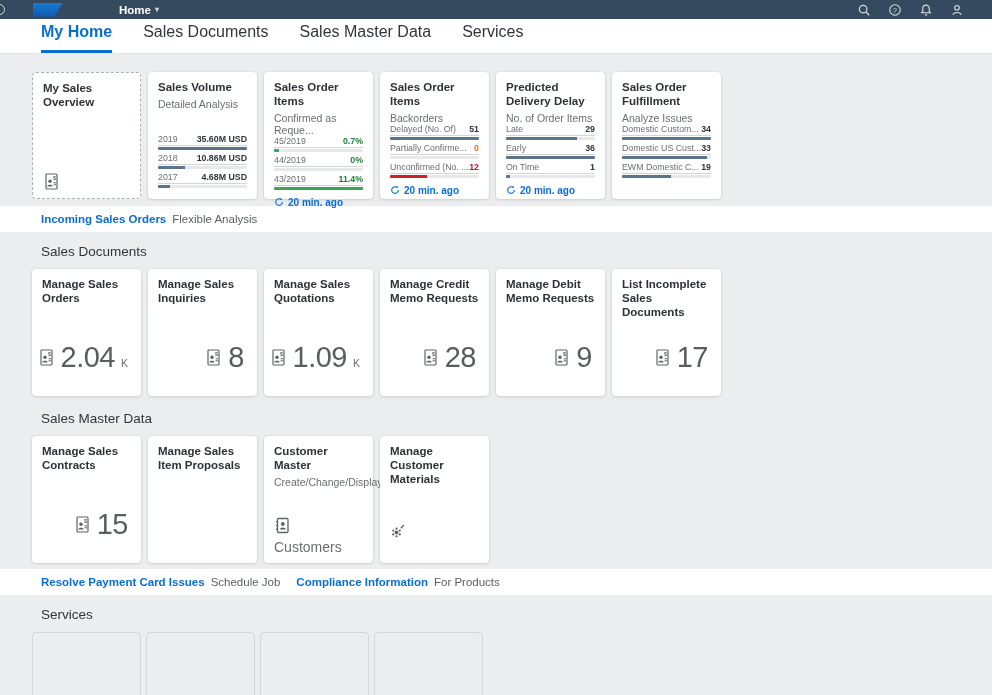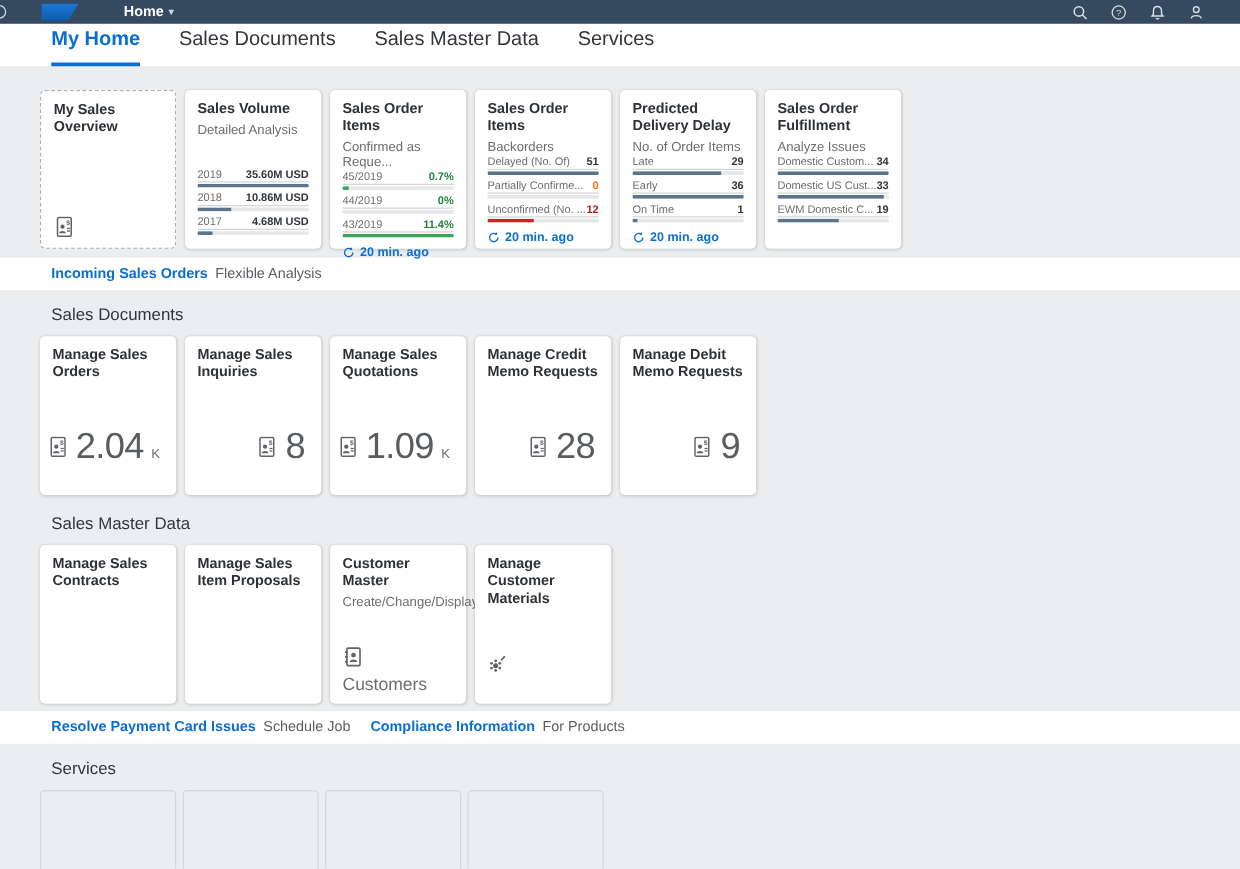--- a/index.html
+++ b/index.html
@@ -8,21 +8,21 @@
 
   
   .shell { position:relative; height:19px; background:#354a5f;
     display:flex; align-items:center; color:#fff; }
   .edge-icon { position:absolute; left:-6px; top:4px; width:11px; height:11px;
     border:1.2px solid #cfd7de; border-radius:50%; }
   .sap-logo { margin-left:33px; width:30px; height:14px; background:linear-gradient(180deg,#1b78d4,#0d5bab);
     clip-path:polygon(0 0,100% 0,72% 100%,0 100%);
     display:flex; align-items:center; }
   .sap-logo span { color:#fff; font-size:9px; font-weight:bold; font-style:italic; padding-left:14px; letter-spacing:.3px;margin-left:38px;}
-  .shell-title { font-size:11.5px; font-weight:bold; color:#fff; display:flex; align-items:center; gap:4px; cursor:pointer;padding-left:36px;}
+  .shell-title { margin-left:20px; font-size:11.5px; font-weight:bold; color:#fff; display:flex; align-items:center; gap:4px; cursor:pointer;padding-left:36px;}
   .shell-title .caret { font-size:8px; color:#cfd7de; }
   .shell-right { margin-left:auto; display:flex; align-items:center; gap:17px; padding-right:28px; }
   .shell-icon { width:14px; height:14px; cursor:pointer; display:block; }
   .shell-icon svg { width:14px; height:14px; display:block; }
 
   
   .tabbar { height:35px; background:#fff; display:flex; align-items:flex-end;
     padding-left:41px; gap:31px; border-bottom:1px solid #e4e6e8; }
   .tab { font-size:16px; color:#32363a; padding-bottom:9px; cursor:pointer; border-bottom:3px solid transparent; }
   .tab.selected { color:#0a6ed1; font-weight:bold; border-bottom-color:#0a6ed1; }
@@ -417,27 +417,56 @@
               <path d="M4.3 13.5c0-2.4 5.4-2.4 5.4 0z" fill="currentColor"></path>
               <text x="11.6" y="7.3" font-size="5.4" font-weight="bold" fill="currentColor" text-anchor="middle" font-family="Liberation Sans,sans-serif">$</text>
               <rect x="10.6" y="9.3" width="2.4" height="1" fill="currentColor"></rect>
               <rect x="10.6" y="11.3" width="2.4" height="1" fill="currentColor"></rect>
             </svg>
           </span>
         <span class="kpi-num">9</span>
       </div>
     </div>
 
+    <div class="tile">
+      <div class="tile-title">List Incomplete Sales Documents</div>
+      <div class="kpi">
+        <span class="doc-icon">
+            <svg viewBox="0 0 17 17" class="icon-gray">
+              <rect x="3" y="1" width="11" height="15" rx="1" fill="none" stroke="currentColor" stroke-width="1.2"></rect>
+              <circle cx="7" cy="8.3" r="1.7" fill="currentColor"></circle>
+              <path d="M4.3 13.5c0-2.4 5.4-2.4 5.4 0z" fill="currentColor"></path>
+              <text x="11.6" y="7.3" font-size="5.4" font-weight="bold" fill="currentColor" text-anchor="middle" font-family="Liberation Sans,sans-serif">$</text>
+              <rect x="10.6" y="9.3" width="2.4" height="1" fill="currentColor"></rect>
+              <rect x="10.6" y="11.3" width="2.4" height="1" fill="currentColor"></rect>
+            </svg>
+          </span>
+        <span class="kpi-num">17</span>
+      </div>
+    </div>
   </div>
 
   <div class="section-heading" style="padding-top:15px;">Sales Master Data</div>
   <div class="tile-row">
 
     <div class="tile">
       <div class="tile-title">Manage Sales Contracts</div>
+      <div class="kpi">
+        <span class="doc-icon">
+            <svg viewBox="0 0 17 17" class="icon-gray">
+              <rect x="3" y="1" width="11" height="15" rx="1" fill="none" stroke="currentColor" stroke-width="1.2"></rect>
+              <circle cx="7" cy="8.3" r="1.7" fill="currentColor"></circle>
+              <path d="M4.3 13.5c0-2.4 5.4-2.4 5.4 0z" fill="currentColor"></path>
+              <text x="11.6" y="7.3" font-size="5.4" font-weight="bold" fill="currentColor" text-anchor="middle" font-family="Liberation Sans,sans-serif">$</text>
+              <rect x="10.6" y="9.3" width="2.4" height="1" fill="currentColor"></rect>
+              <rect x="10.6" y="11.3" width="2.4" height="1" fill="currentColor"></rect>
+            </svg>
+          </span>
+        <span class="kpi-num">15</span>
+      </div>
     </div>
 
     <div class="tile">
       <div class="tile-title">Manage Sales Item Proposals</div>
     </div>
 
     <div class="tile">
       <div class="tile-title">Customer Master</div>
       <div class="tile-sub">Create/Change/Display</div>
       <div class="tile-bottom-icon doc-icon">

